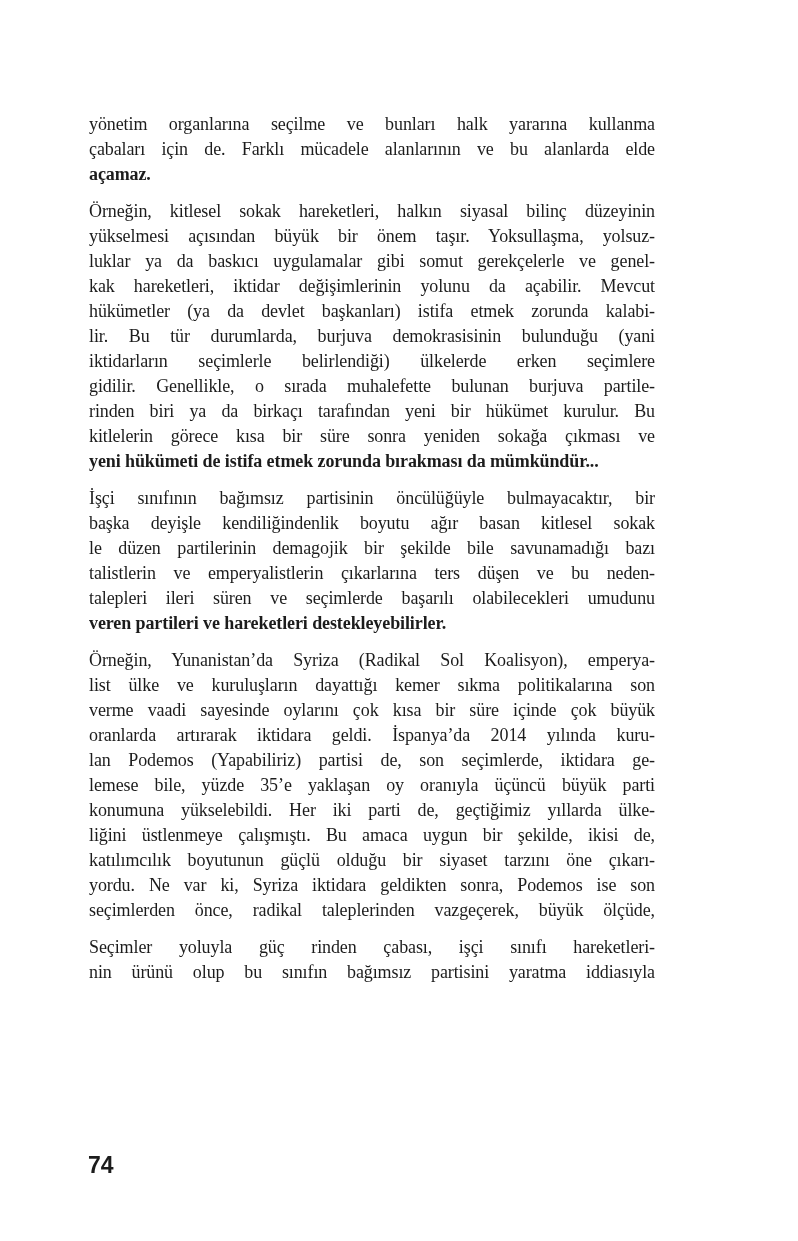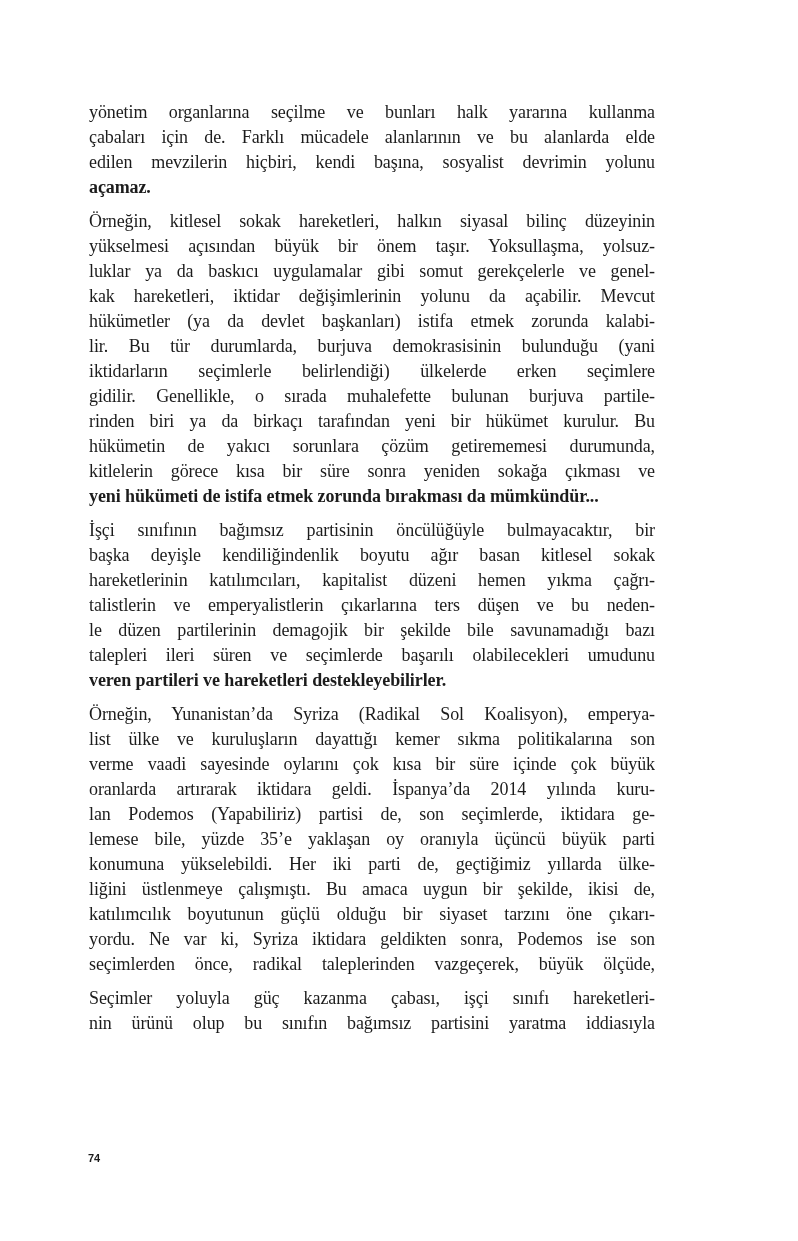--- a/index.html
+++ b/index.html
@@ -20,86 +20,83 @@
   .text-block {
     position: absolute;
     left: 89px;
     top: 100px;
     width: 566px;
     font-size: 18px;
     line-height: 25px;
     letter-spacing: -0.1px;
   }
   .paragraph {
-    margin: 0 0 9px 0;
+    margin: 12px 0 9px 0;
   }
   .line {
     text-align: justify;
     text-align-last: justify;
   }
   .line.para-end {
     text-align-last: left;
     font-weight: bold;
   }
   .page-number {
     position: absolute;
     left: 88px;
     top: 1152px;
     font-family: "Liberation Sans", "DejaVu Sans", sans-serif;
     font-weight: 700;
-    font-size: 11px;
+    font-size: 23px;
     color: #1c1c1c;
   }
 </style>
 </head>
 <body>
 
 <div class="page">
   <div class="text-block">
       <div class="paragraph">
         <div class="line">yönetim organlarına seçilme ve bunları halk yararına kullanma</div>
         <div class="line">çabaları için de. Farklı mücadele alanlarının ve bu alanlarda elde</div>
-        <div class="line">edilen mevzilerin hiçbiri, kendi başına, sosyalist devrimin yolunu</div>
         <div class="line para-end">açamaz.</div>
       </div>
       <div class="paragraph">
         <div class="line">Örneğin, kitlesel sokak hareketleri, halkın siyasal bilinç düzeyinin</div>
         <div class="line">yükselmesi açısından büyük bir önem taşır. Yoksullaşma, yolsuz-</div>
         <div class="line">luklar ya da baskıcı uygulamalar gibi somut gerekçelerle ve genel-</div>
         <div class="line">kak hareketleri, iktidar değişimlerinin yolunu da açabilir. Mevcut</div>
         <div class="line">hükümetler (ya da devlet başkanları) istifa etmek zorunda kalabi-</div>
         <div class="line">lir. Bu tür durumlarda, burjuva demokrasisinin bulunduğu (yani</div>
         <div class="line">iktidarların seçimlerle belirlendiği) ülkelerde erken seçimlere</div>
         <div class="line">gidilir. Genellikle, o sırada muhalefette bulunan burjuva partile-</div>
         <div class="line">rinden biri ya da birkaçı tarafından yeni bir hükümet kurulur. Bu</div>
-        <div class="line">hükümetin de yakıcı sorunlara çözüm getirememesi durumunda,</div>
         <div class="line">kitlelerin görece kısa bir süre sonra yeniden sokağa çıkması ve</div>
         <div class="line para-end">yeni hükümeti de istifa etmek zorunda bırakması da mümkündür...</div>
       </div>
       <div class="paragraph">
         <div class="line">İşçi sınıfının bağımsız partisinin öncülüğüyle bulmayacaktır, bir</div>
         <div class="line">başka deyişle kendiliğindenlik boyutu ağır basan kitlesel sokak</div>
-        <div class="line">hareketlerinin katılımcıları, kapitalist düzeni hemen yıkma çağrı-</div>
+        <div class="line">le düzen partilerinin demagojik bir şekilde bile savunamadığı bazı</div>
         <div class="line">talistlerin ve emperyalistlerin çıkarlarına ters düşen ve bu neden-</div>
-        <div class="line">le düzen partilerinin demagojik bir şekilde bile savunamadığı bazı</div>
         <div class="line">talepleri ileri süren ve seçimlerde başarılı olabilecekleri umudunu</div>
         <div class="line para-end">veren partileri ve hareketleri destekleyebilirler.</div>
       </div>
       <div class="paragraph">
         <div class="line">Örneğin, Yunanistan’da Syriza (Radikal Sol Koalisyon), emperya-</div>
         <div class="line">list ülke ve kuruluşların dayattığı kemer sıkma politikalarına son</div>
         <div class="line">verme vaadi sayesinde oylarını çok kısa bir süre içinde çok büyük</div>
         <div class="line">oranlarda artırarak iktidara geldi. İspanya’da 2014 yılında kuru-</div>
         <div class="line">lan Podemos (Yapabiliriz) partisi de, son seçimlerde, iktidara ge-</div>
         <div class="line">lemese bile, yüzde 35’e yaklaşan oy oranıyla üçüncü büyük parti</div>
         <div class="line">konumuna yükselebildi. Her iki parti de, geçtiğimiz yıllarda ülke-</div>
         <div class="line">liğini üstlenmeye çalışmıştı. Bu amaca uygun bir şekilde, ikisi de,</div>
         <div class="line">katılımcılık boyutunun güçlü olduğu bir siyaset tarzını öne çıkarı-</div>
         <div class="line">yordu. Ne var ki, Syriza iktidara geldikten sonra, Podemos ise son</div>
         <div class="line">seçimlerden önce, radikal taleplerinden vazgeçerek, büyük ölçüde,</div>
       </div>
       <div class="paragraph">
-        <div class="line">Seçimler yoluyla güç kazanma çabası, işçi sınıfı hareketleri-</div>
+        <div class="line">Seçimler yoluyla güç rinden çabası, işçi sınıfı hareketleri-</div>
         <div class="line">nin ürünü olup bu sınıfın bağımsız partisini yaratma iddiasıyla</div>
       </div>
     </div>
   <div class="page-number">74</div>
 </div>
 
 </body></html>

